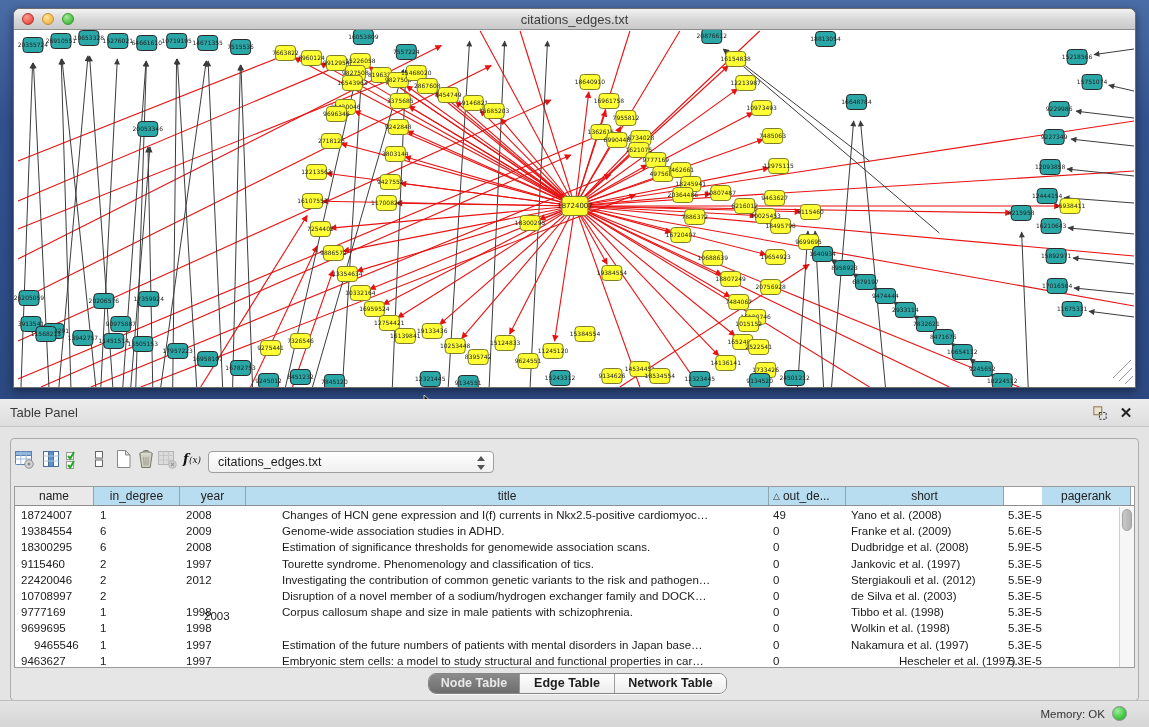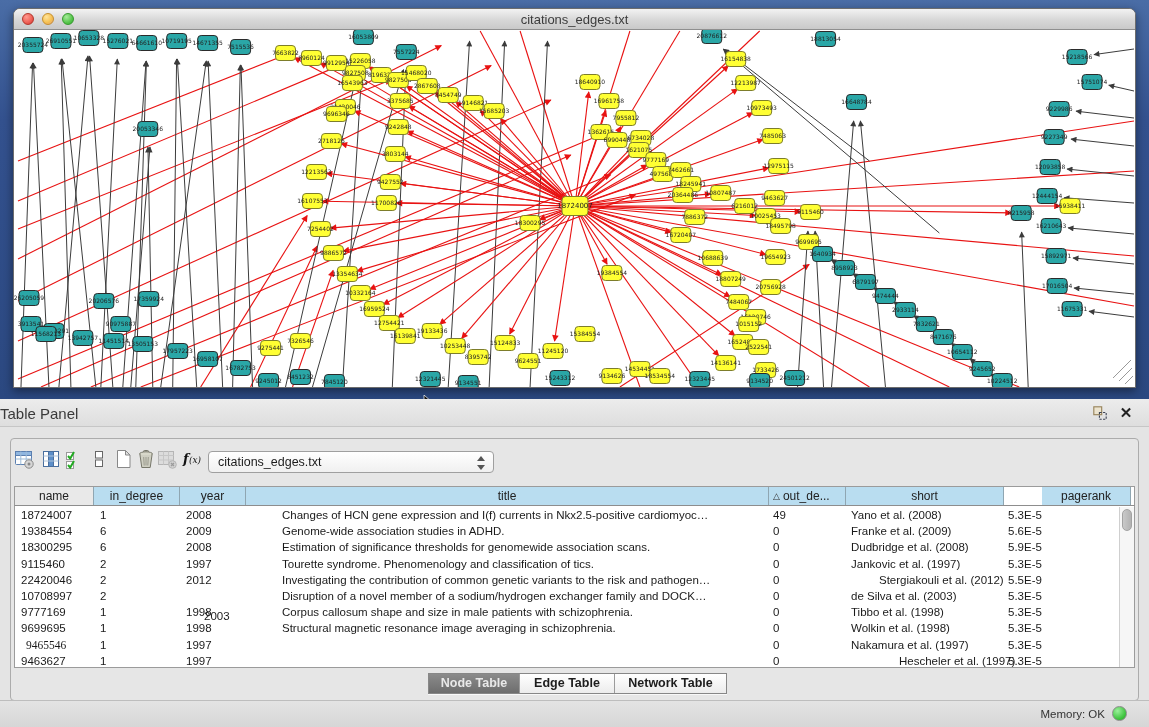--- a/index.html
+++ b/index.html
@@ -21,21 +21,21 @@
   .light { width:12px; height:12px; border-radius:50%; }
   .light.red   { background:radial-gradient(circle at 35% 30%,#ff9a90,#ee5f55 60%,#c33); border:1px solid #b2372c; }
   .light.yellow{ background:radial-gradient(circle at 35% 30%,#ffe49a,#f5bf4f 60%,#d99); border:1px solid #c58f2e; }
   .light.green { background:radial-gradient(circle at 35% 30%,#a6eb9a,#57c54c 60%,#3a3); border:1px solid #37992e; }
   .canvas { position:relative; width:100%; height:359px; background:#fff; }
   .canvas svg { display:block; width:100%; height:100%; }
 
   
   .panel-titlebar { position:absolute; left:0; top:399px; width:1149px; height:28px;
     background:linear-gradient(180deg,#ececec,#dedede); border-bottom:1px solid #c6c6c6; }
-  .panel-title { position:absolute; left:0; top:6px; font-size:15px; color:#3a3a3a; }
+  .panel-title { position:absolute; left:10px; top:6px; font-size:13px; color:#3a3a3a; }
   .panel-btn { position:absolute; top:5px; width:18px; height:18px; cursor:default; }
   .float-btn { right:40px; }
   .close-btn { right:14px; font-size:15px; font-weight:bold; color:#222; text-align:center; line-height:18px; }
 
   .groupbox { position:absolute; left:10px; top:438px; width:1129px; height:263px;
     background:#e6e6e6; border:1px solid #acacac; border-radius:4px; }
 
   .toolbar-icon { position:absolute; top:448px; width:22px; height:22px; }
   .combo { position:absolute; left:208px; top:451px; width:286px; height:22px;
     background:linear-gradient(180deg,#ffffff,#f0f0f0); border:1px solid #9f9f9f;
@@ -56,21 +56,21 @@
   .tr { position:absolute; left:0; width:1104px; height:16px; }
   .td { position:absolute; top:0; height:16px; font-size:11.5px; color:#1a1a1a;
     white-space:nowrap; overflow:hidden; line-height:16px; }
   .vscroll { position:absolute; left:1119px; top:507px; width:15px; height:160px;
     background:#f6f6f6; border-left:1px solid #cfcfcf; }
   .vthumb { position:absolute; left:2px; top:2px; width:10px; height:22px;
     background:linear-gradient(90deg,#c9c9c9,#b2b2b2); border-radius:5px; border:1px solid #a2a2a2; }
 
   
   .tabs { position:absolute; left:428px; top:673px; height:21px; display:flex;
-    border:1px solid #878787; border-radius:0; overflow:hidden;
+    border:1px solid #878787; border-radius:8px; overflow:hidden;
     box-shadow:0 1px 0 rgba(255,255,255,.7); }
   .tab { height:100%; font-size:12.5px; font-weight:600; color:#1d1d1d; text-align:center;
     line-height:19px; background:linear-gradient(180deg,#ffffff,#ececec); border-left:1px solid #9b9b9b; }
   .tab:first-child { border-left:none; }
   .tab.active { background:linear-gradient(180deg,#8b8b8b,#6d6d6d); color:#e9e9e9; border-left:none; }
 
   
   .statusbar { position:absolute; left:0; top:700px; width:1149px; height:27px;
     background:linear-gradient(180deg,#e3e3e3,#d6d6d6); border-top:1px solid #bdbdbd;padding-left:22px; }
   .mem-label { position:absolute; right:44px; top:7px; font-size:11.5px; color:#333; }
@@ -946,21 +946,21 @@
         <div class="td" style="left: 754px; width: 77px; padding-left: 4px;">0</div>
         <div class="td" style="left: 831px; width: 158px; padding-left: 5px;">Jankovic et al. (1997)</div>
         <div class="td" style="left: 989px; width: 89px; padding-left: 4px;">5.3E-5</div>
       </div>
       <div class="tr" style="top: 65.8px;">
         <div class="td" style="left: 0px; width: 79px; padding-left: 6px;">22420046</div>
         <div class="td" style="left: 79px; width: 86px; padding-left: 6px;">2</div>
         <div class="td" style="left: 165px; width: 66px; padding-left: 6px;">2012</div>
         <div class="td" style="left: 231px; width: 523px; padding-left: 36px;">Investigating the contribution of common genetic variants to the risk and pathogen…</div>
         <div class="td" style="left: 754px; width: 77px; padding-left: 4px;">0</div>
-        <div class="td" style="left: 831px; width: 158px; padding-left: 5px; margin-left: 28px;">Stergiakouli et al. (2012)</div>
+        <div class="td" style="left: 831px; width: 158px; padding-left: 5px;">Stergiakouli et al. (2012)</div>
         <div class="td" style="left: 989px; width: 89px; padding-left: 4px;">5.5E-9</div>
       </div>
       <div class="tr" style="top: 82px;">
         <div class="td" style="left: 0px; width: 79px; padding-left: 6px;">10708997</div>
         <div class="td" style="left: 79px; width: 86px; padding-left: 6px;">2</div>
         <div class="td" style="left: 183px; width: 66px; padding-left: 6px; margin-top: 20px;">2003</div>
         <div class="td" style="left: 231px; width: 523px; padding-left: 36px;">Disruption of a novel member of a sodium/hydrogen exchanger family and DOCK…</div>
         <div class="td" style="left: 754px; width: 77px; padding-left: 4px;">0</div>
         <div class="td" style="left: 831px; width: 158px; padding-left: 5px;">de Silva et al. (2003)</div>
         <div class="td" style="left: 989px; width: 89px; padding-left: 4px;">5.3E-5</div>
@@ -971,37 +971,38 @@
         <div class="td" style="left: 165px; width: 66px; padding-left: 6px;">1998</div>
         <div class="td" style="left: 231px; width: 523px; padding-left: 36px;">Corpus callosum shape and size in male patients with schizophrenia.</div>
         <div class="td" style="left: 754px; width: 77px; padding-left: 4px;">0</div>
         <div class="td" style="left: 831px; width: 158px; padding-left: 5px;">Tibbo et al. (1998)</div>
         <div class="td" style="left: 989px; width: 89px; padding-left: 4px;">5.3E-5</div>
       </div>
       <div class="tr" style="top: 114.4px;">
         <div class="td" style="left: 0px; width: 79px; padding-left: 6px;">9699695</div>
         <div class="td" style="left: 79px; width: 86px; padding-left: 6px;">1</div>
         <div class="td" style="left: 165px; width: 66px; padding-left: 6px;">1998</div>
-        <div class="td" style="left: 231px; width: 523px; padding-left: 36px;">Structural magnetic resonance image averaging in schizophrenia.</div>
         <div class="td" style="left: 754px; width: 77px; padding-left: 4px;">0</div>
         <div class="td" style="left: 831px; width: 158px; padding-left: 5px;">Wolkin et al. (1998)</div>
         <div class="td" style="left: 989px; width: 89px; padding-left: 4px;">5.3E-5</div>
       </div>
       <div class="tr" style="top: 130.6px;">
-        <div class="td" style="left: 8px; width: 79px; padding-left: 3px; font-family: Liberation Serif, serif;">9465546</div>
+        <div class="td" style="left: 16px; width: 79px; padding-left: 3px;">9465546</div>
         <div class="td" style="left: 79px; width: 86px; padding-left: 6px;">1</div>
         <div class="td" style="left: 165px; width: 66px; padding-left: 6px;">1997</div>
+        <div class="td" style="left: 231px; width: 523px; padding-left: 36px;">Estimation of the future numbers of patients with mental disorders in Japan base…</div>
         <div class="td" style="left: 754px; width: 77px; padding-left: 4px;">0</div>
         <div class="td" style="left: 831px; width: 158px; padding-left: 5px;">Nakamura et al. (1997)</div>
         <div class="td" style="left: 989px; width: 89px; padding-left: 4px;">5.3E-5</div>
       </div>
       <div class="tr" style="top: 146.8px;">
         <div class="td" style="left: 0px; width: 79px; padding-left: 6px;">9463627</div>
         <div class="td" style="left: 79px; width: 86px; padding-left: 6px;">1</div>
         <div class="td" style="left: 165px; width: 66px; padding-left: 6px;">1997</div>
+        <div class="td" style="left: 231px; width: 523px; padding-left: 36px;">Embryonic stem cells: a model to study structural and functional properties in car…</div>
         <div class="td" style="left: 754px; width: 77px; padding-left: 4px;">0</div>
         <div class="td" style="left: 831px; width: 158px; padding-left: 5px; margin-left: 48px;">Hescheler et al. (1997)</div>
         <div class="td" style="left: 989px; width: 89px; padding-left: 4px;">5.3E-5</div>
       </div>
     </div>
   <div class="vscroll">
     <div class="vthumb"></div>
   </div>
 
   <div class="tabs" id="tabs">

